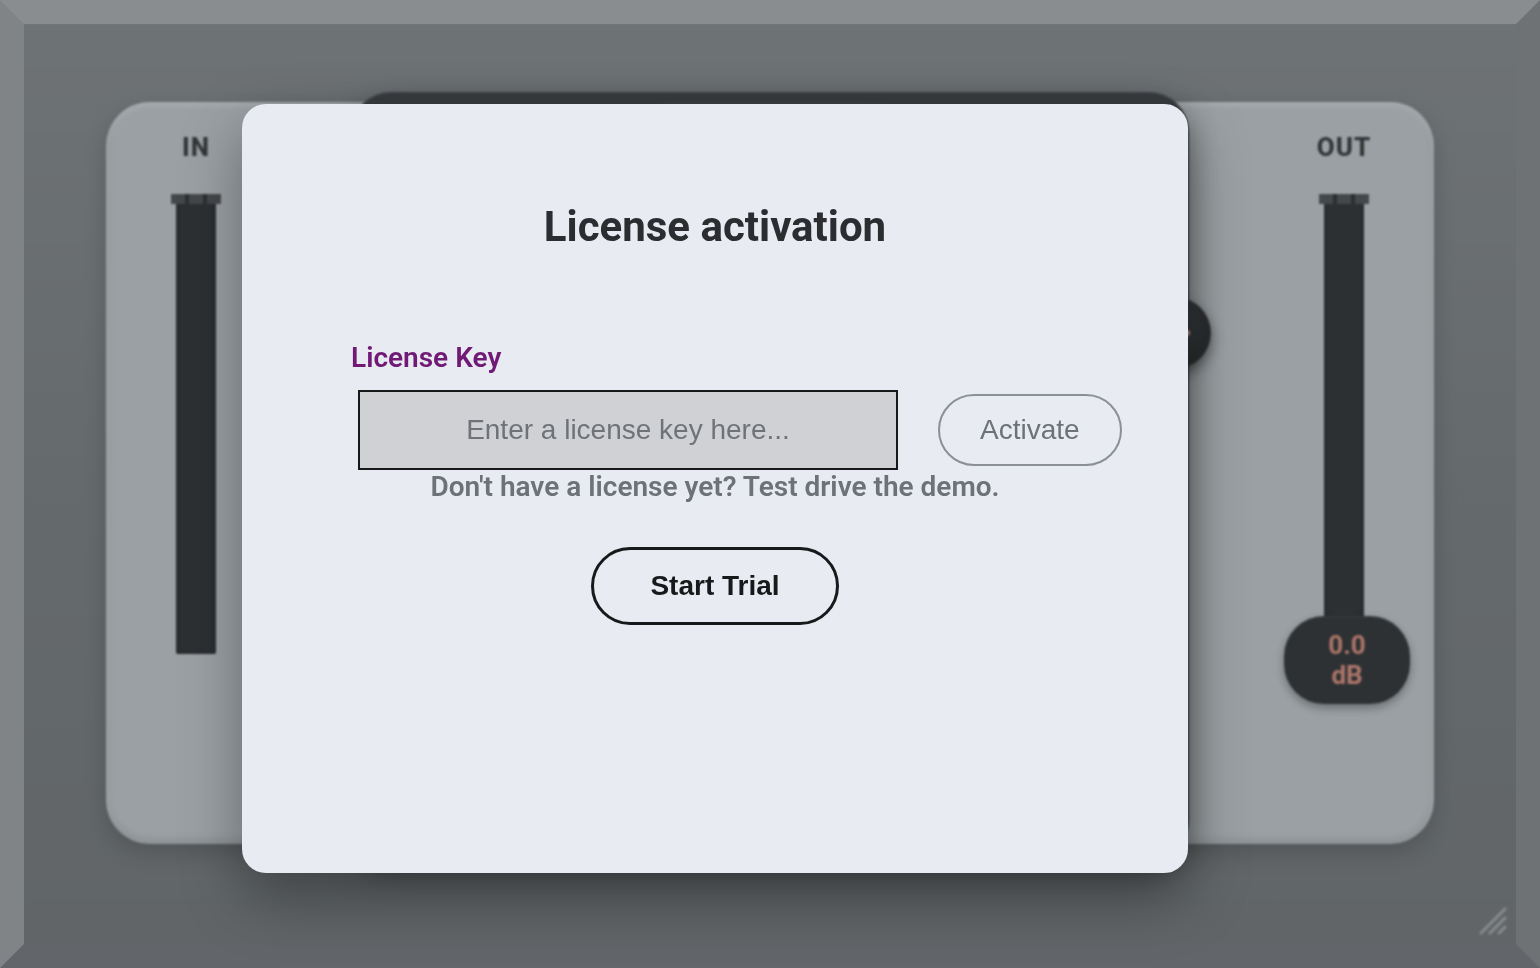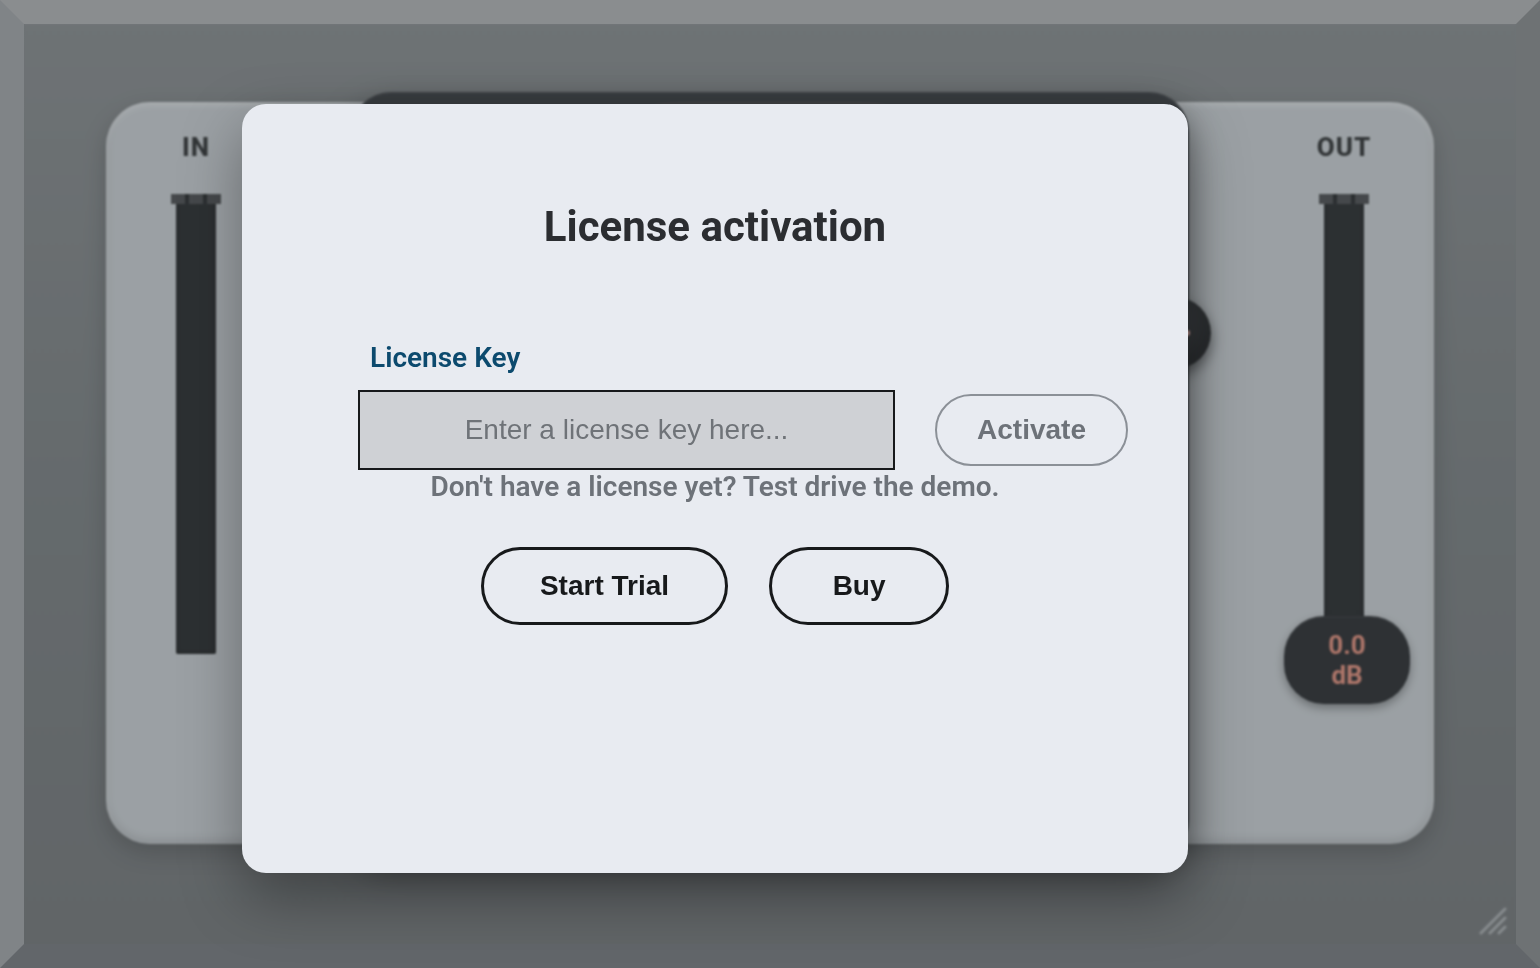--- a/index.html
+++ b/index.html
@@ -166,22 +166,22 @@
     text-align: center;
     font-size: 42px;
     font-weight: 700;
     color: #2b2d31;
     margin-top: 50px;
     margin-bottom: 90px;
   }
   .field-label {
     font-size: 28px;
     font-weight: 600;
-    color: #0c4a6e;
-    margin-left: 68px;
+    color: #701a75;
+    margin-left: 49px;
     margin-bottom: 16px;
   }
   .field-row {
     display: flex;
     align-items: center;
     gap: 40px;
     margin-left: 56px;
   }
   .key-input {
     width: 540px;
@@ -192,21 +192,21 @@
     text-align: center;
     color: #333;
     outline: none;
   }
   .key-input::placeholder { color: #6f7378; }
   .pill-btn {
     border: 2px solid #8b9097;
     background: transparent;
     color: #6d7279;
     font-size: 28px;
-    font-weight: 700;
+    font-weight: 400;
     padding: 18px 40px;
     border-radius: 999px;
     cursor: pointer;
   }
   .demo-text {
     text-align: center;
     font-size: 28px;
     font-weight: 600;
     color: #6d7279;
     margin-bottom: 44px;
@@ -282,17 +282,16 @@
     <div class="field-label">License Key</div>
     <div class="field-row">
       <input class="key-input" type="text" placeholder="Enter a license key here..." style="">
       <button class="pill-btn">Activate</button>
     </div>
 
     <div class="demo-text">Don't have a license yet? Test drive the demo.</div>
 
     <div class="btn-row">
       <button class="dark-btn">Start Trial</button>
-      <button class="dark-btn" style="min-width:180px">Buy</button>
     </div>
   </div>
 
 </div>
 
 </body></html>

